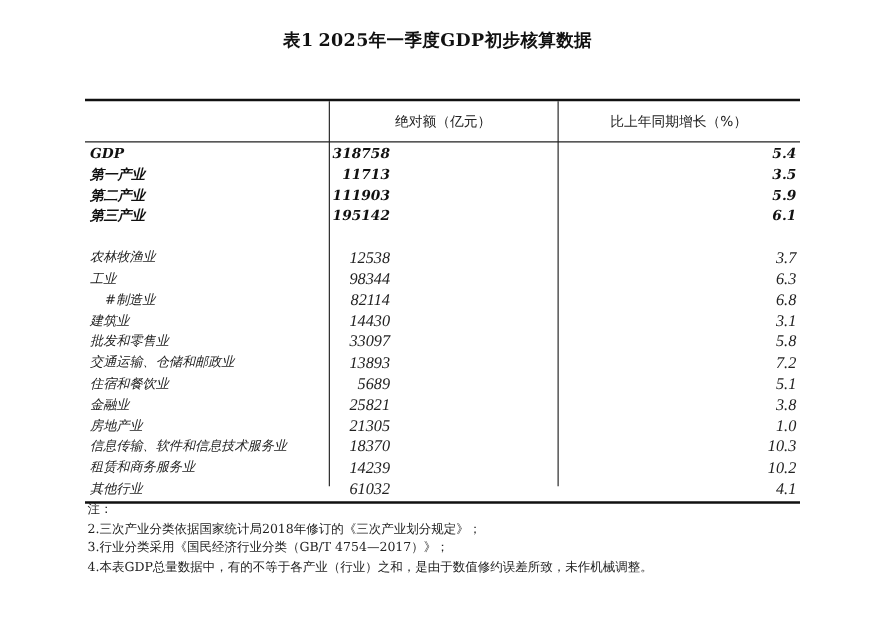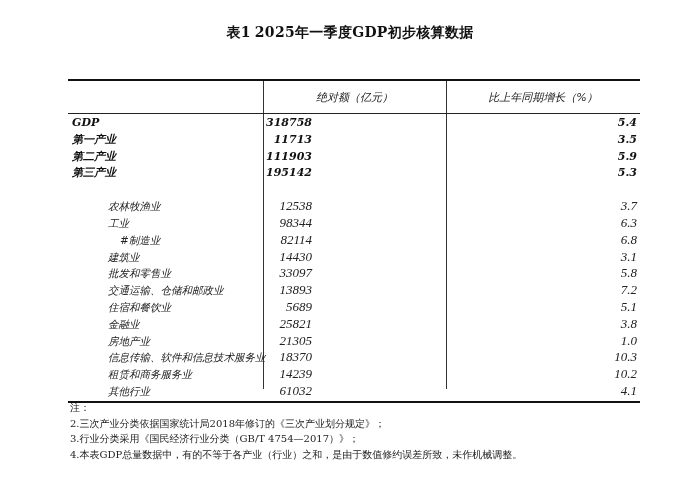--- a/index.html
+++ b/index.html
@@ -4,32 +4,32 @@
   <style>
     html, body { margin: 0; padding: 0; background: #ffffff; }
     body { width: 700px; height: 498px; position: relative; overflow: hidden;
            font-family: "DejaVu Serif", "Liberation Serif", serif; color: #111; }
     .title { position: absolute; top: 24px; left: 0; width: 700px; text-align: center;
              font-size: 14px; font-weight: bold; letter-spacing: 0.3px; }
     .title .num { margin-right: 4px; }
     .table-wrap { position: absolute; left: 68px; top: 79px; width: 572px; }
     .topline { height: 2px; background: #111; }
     .header { position: relative; height: 32px; border-bottom: 1px solid #222; font-size: 11px;
-              font-family: "DejaVu Sans", "Liberation Sans", sans-serif; color: #222; font-style: italic; }
+              font-family: "DejaVu Sans", "Liberation Sans", sans-serif; color: #222; }
     .header .h { position: absolute; top: 9px; }
     .header .h1 { left: 195px; width: 183px; text-align: center; }
     .header .h2 { left: 378px; width: 194px; text-align: center; }
     .vline { position: absolute; width: 1px; background: #333; top: 81px; height: 308px; }
     .rows { position: relative; }
     .row { position: relative; height: 16.8px; font-size: 11px; line-height: 16.8px; font-style: italic; }
     .row .label { position: absolute; left: 4px; }
     .row .v1 { position: absolute; right: 328px; }
     .row .v2 { position: absolute; right: 3px; }
     .row.bold { font-weight: bold; }
-    .row.reg { font-family: "DejaVu Sans", "Liberation Sans", sans-serif; font-size: 10.5px; color: #222; margin-left: 36px; }
+    .row.reg { font-family: "DejaVu Sans", "Liberation Sans", sans-serif; font-size: 10.5px; color: #222; }
     .row.reg .v1, .row.reg .v2 { font-family: "Liberation Serif", "DejaVu Serif", serif; font-size: 13px; }
     .row .label.indent { left: 16px; }
     .gap { height: 16px; }
     .bottomline { height: 2px; background: #111; margin-top: 1px; }
     .notes { position: absolute; left: 70px; top: 400px; font-size: 10px; line-height: 15.6px;
              color: #222; font-family: "DejaVu Serif", "Liberation Serif", serif; }
   </style>
 </head>
 <body>
 
@@ -58,21 +58,21 @@
       <span class="v2">3.5</span>
     </div>
     <div class="row bold">
       <span class="label">第二产业</span>
       <span class="v1">111903</span>
       <span class="v2">5.9</span>
     </div>
     <div class="row bold">
       <span class="label">第三产业</span>
       <span class="v1">195142</span>
-      <span class="v2">5.3</span>
+      <span class="v2">6.1</span>
     </div>
     <div class="gap"></div>
     <div class="row reg">
       <span class="label">农林牧渔业</span>
       <span class="v1">12538</span>
       <span class="v2">3.7</span>
     </div>
     <div class="row reg">
       <span class="label">工业</span>
       <span class="v1">98344</span>

